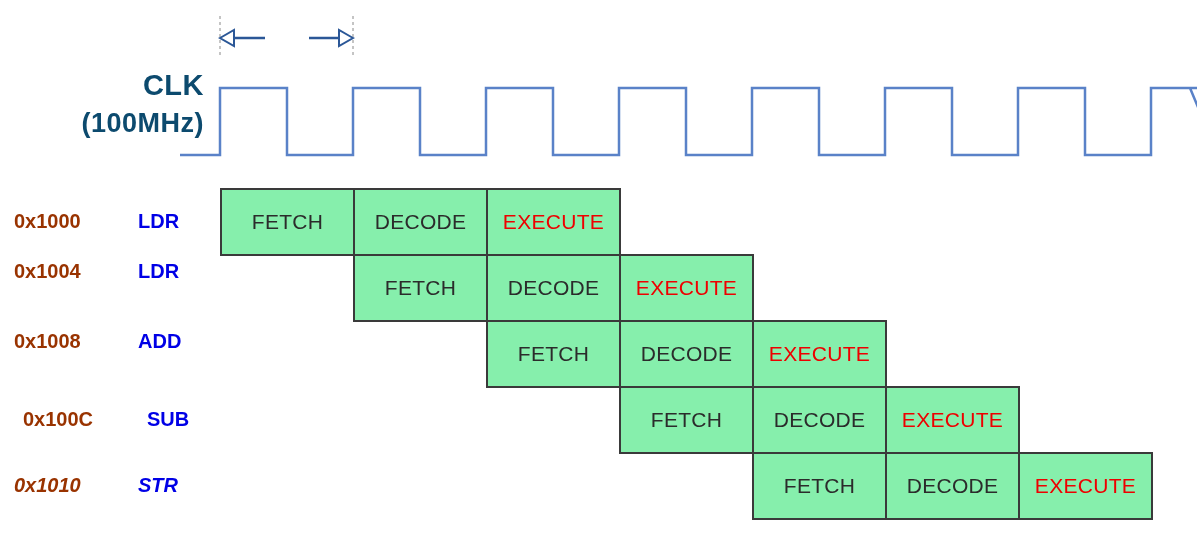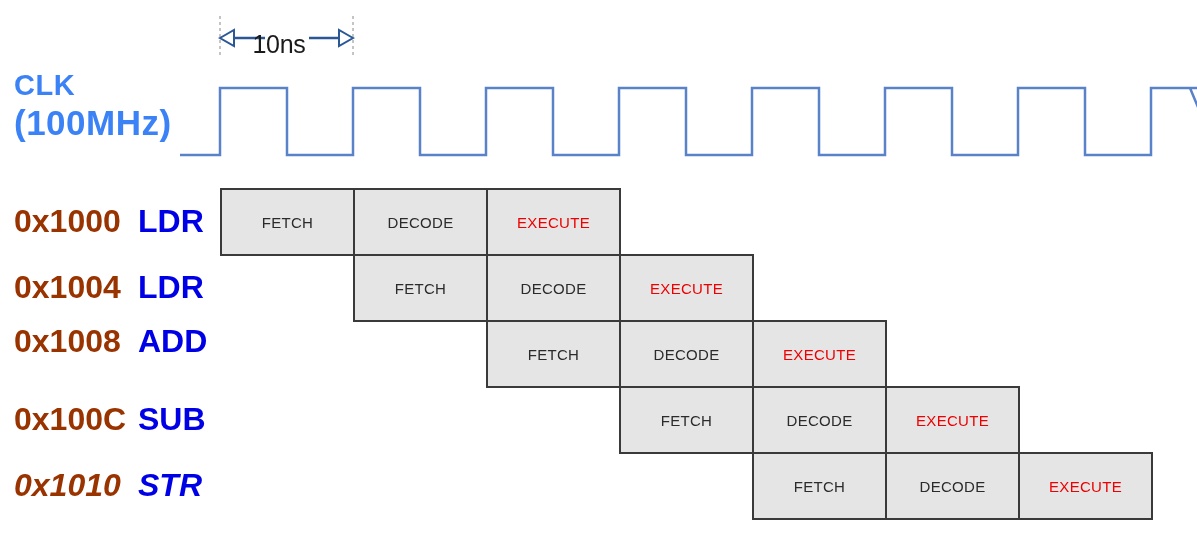--- a/index.html
+++ b/index.html
@@ -15,29 +15,29 @@
     font-family: "Liberation Sans", sans-serif;
     overflow: hidden;
   }
 
   
   .clk-label {
     position: absolute;
     left: 14px;
     top: 66px;
     width: 190px;
-    text-align: left;
-    color: #3b82f6;
+    text-align: right;
+    color: #0c4a6e;
     font-weight: bold;
     font-size: 29px;
     line-height: 38px;
     letter-spacing: 0.5px;
     white-space: nowrap;
   }
-  .clk-label .l2 { font-size: 35px; }
+  .clk-label .l2 { font-size: 27px; }
 
   
   .dim-wrap {
     position: absolute;
     left: 205px;
     top: 12px;
     width: 175px;
     height: 52px;
   }
   .dim-text {
@@ -60,21 +60,21 @@
   }
 
   
   .row-label {
     position: absolute;
     left: 8px;
     width: 205px;
     height: 40px;
     line-height: 40px;
     font-weight: bold;
-    font-size: 32px;
+    font-size: 20px;
     white-space: nowrap;
   }
   .row-label .addr {
     color: #993300;
     display: inline-block;
     width: 118px;
     text-align: left;
     padding-left: 6px;
   }
   .row-label .mnem {
@@ -83,25 +83,25 @@
     width: 72px;
     text-align: left;
     padding-left: 6px;
   }
 
   
   .cell {
     position: absolute;
     box-sizing: border-box;
     border: 2px solid #3a3a3a;
-    background: #e5e5e5;
+    background: #86efac;
     display: flex;
     align-items: center;
     justify-content: center;
-    font-size: 15px;
+    font-size: 21px;
     color: #2b2b2b;
     letter-spacing: 0.3px;
     white-space: nowrap;
   }
   .cell.execute {
     color: #ee0000;
     font-weight: normal;
   }
 </style>
 </head>
@@ -116,43 +116,42 @@
 
   <div class="dim-wrap">
     <svg width="175" height="52">
       <line x1="15" y1="4" x2="15" y2="46" stroke="#8a8a8a" stroke-width="1" stroke-dasharray="3,3"></line>
       <line x1="148" y1="4" x2="148" y2="46" stroke="#8a8a8a" stroke-width="1" stroke-dasharray="3,3"></line>
       <line x1="26" y1="26" x2="60" y2="26" stroke="#2b5797" stroke-width="2.5"></line>
       <line x1="104" y1="26" x2="137" y2="26" stroke="#2b5797" stroke-width="2.5"></line>
       <polygon points="15,26 29,18 29,34" fill="#ffffff" stroke="#2b5797" stroke-width="2"></polygon>
       <polygon points="148,26 134,18 134,34" fill="#ffffff" stroke="#2b5797" stroke-width="2"></polygon>
     </svg>
-    <div class="dim-text">10ns</div>
   </div>
 
   <div class="wave">
     <svg id="wave-svg" width="1022" height="86">
       <polyline id="wave-path" fill="none" stroke="#5a82c8" stroke-width="2.5" stroke-linejoin="miter" points="5,77 45,77 45,10 112,10 112,77 178,77 178,10 245,10 245,77 311,77 311,10 378,10 378,77 444,77 444,10 511,10 511,77 577,77 577,10 644,10 644,77 710,77 710,10 777,10 777,77 843,77 843,10 910,10 910,77 976,77 976,10 1043,10 1043,77 1015,10"></polyline>
     </svg>
   </div>
 
   <div id="rows-layer">
       <div class="row-label" style="top: 201px;"><span class="addr">0x1000</span><span class="mnem">LDR</span></div>
       <div class="cell" style="left: 220px; top: 188px; width: 135px; height: 68px;">FETCH</div>
       <div class="cell" style="left: 353px; top: 188px; width: 135px; height: 68px;">DECODE</div>
       <div class="cell execute" style="left: 486px; top: 188px; width: 135px; height: 68px;">EXECUTE</div>
-      <div class="row-label" style="top: 267px;"><span class="addr">0x1004</span><span class="mnem">LDR</span></div>
+      <div class="row-label" style="top: 251px;"><span class="addr">0x1004</span><span class="mnem">LDR</span></div>
       <div class="cell" style="left: 353px; top: 254px; width: 135px; height: 68px;">FETCH</div>
       <div class="cell" style="left: 486px; top: 254px; width: 135px; height: 68px;">DECODE</div>
       <div class="cell execute" style="left: 619px; top: 254px; width: 135px; height: 68px;">EXECUTE</div>
       <div class="row-label" style="top: 321px;"><span class="addr">0x1008</span><span class="mnem">ADD</span></div>
       <div class="cell" style="left: 486px; top: 320px; width: 135px; height: 68px;">FETCH</div>
       <div class="cell" style="left: 619px; top: 320px; width: 135px; height: 68px;">DECODE</div>
       <div class="cell execute" style="left: 752px; top: 320px; width: 135px; height: 68px;">EXECUTE</div>
-      <div class="row-label" style="top: 399px;"><span class="addr">0x100C</span><span class="mnem">SUB</span></div>
+      <div class="row-label" style="top: 399px; margin-left: 9px;"><span class="addr">0x100C</span><span class="mnem">SUB</span></div>
       <div class="cell" style="left: 619px; top: 386px; width: 135px; height: 68px;">FETCH</div>
       <div class="cell" style="left: 752px; top: 386px; width: 135px; height: 68px;">DECODE</div>
       <div class="cell execute" style="left: 885px; top: 386px; width: 135px; height: 68px;">EXECUTE</div>
       <div class="row-label" style="top: 465px; font-style: italic;"><span class="addr">0x1010</span><span class="mnem">STR</span></div>
       <div class="cell" style="left: 752px; top: 452px; width: 135px; height: 68px;">FETCH</div>
       <div class="cell" style="left: 885px; top: 452px; width: 135px; height: 68px;">DECODE</div>
       <div class="cell execute" style="left: 1018px; top: 452px; width: 135px; height: 68px;">EXECUTE</div>
     </div>
 
 </div>

